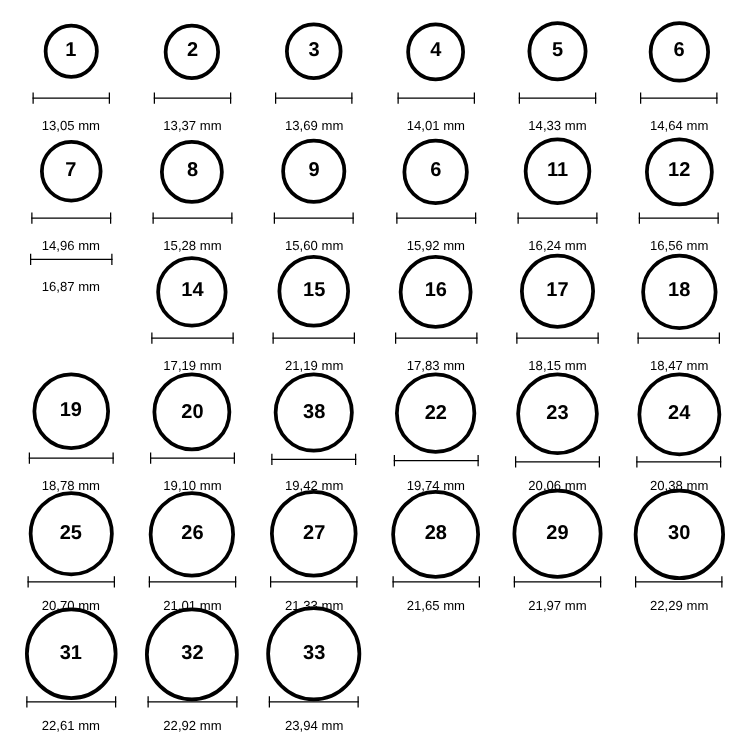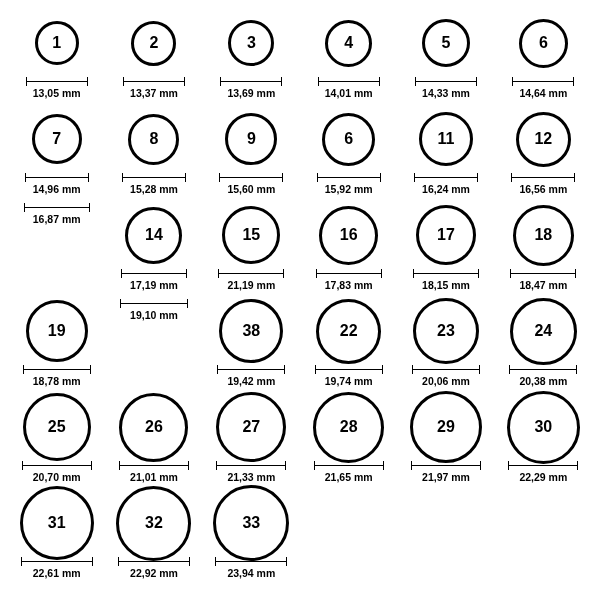--- a/index.html
+++ b/index.html
@@ -73,23 +73,23 @@
     position: absolute;
     top: 0px;
     width: 1px;
     height: 9px;
     background: #000000;
   }
   .measure .tick.left { left: 0; }
   .measure .tick.right { right: 0; }
   .mm {
     font-size: 10.5px;
-    font-weight: bold;
+    font-weight: normal;
     line-height: 1;
-    margin-top: 2px;
+    margin-top: 13px;
     white-space: nowrap;
   }
 </style>
 </head>
 <body>
 
 <div id="chart">
   <div class="grid">
       <div class="cell">
         <div class="ring-wrap">
@@ -327,20 +327,25 @@
           </div>
         </div>
         <div class="measure" style="width: 68px;">
           <div class="bar"></div>
           <div class="tick left"></div>
           <div class="tick right"></div>
         </div>
         <div class="mm">18,78 mm</div>
       </div>
       <div class="cell">
+        <div class="ring-wrap">
+          <div class="ring" style="width: 63px; height: 63px;">
+            <span class="ring-size">20</span>
+          </div>
+        </div>
         <div class="measure" style="width: 68px;">
           <div class="bar"></div>
           <div class="tick left"></div>
           <div class="tick right"></div>
         </div>
         <div class="mm">19,10 mm</div>
       </div>
       <div class="cell">
         <div class="ring-wrap">
           <div class="ring" style="width: 64px; height: 64px;">

